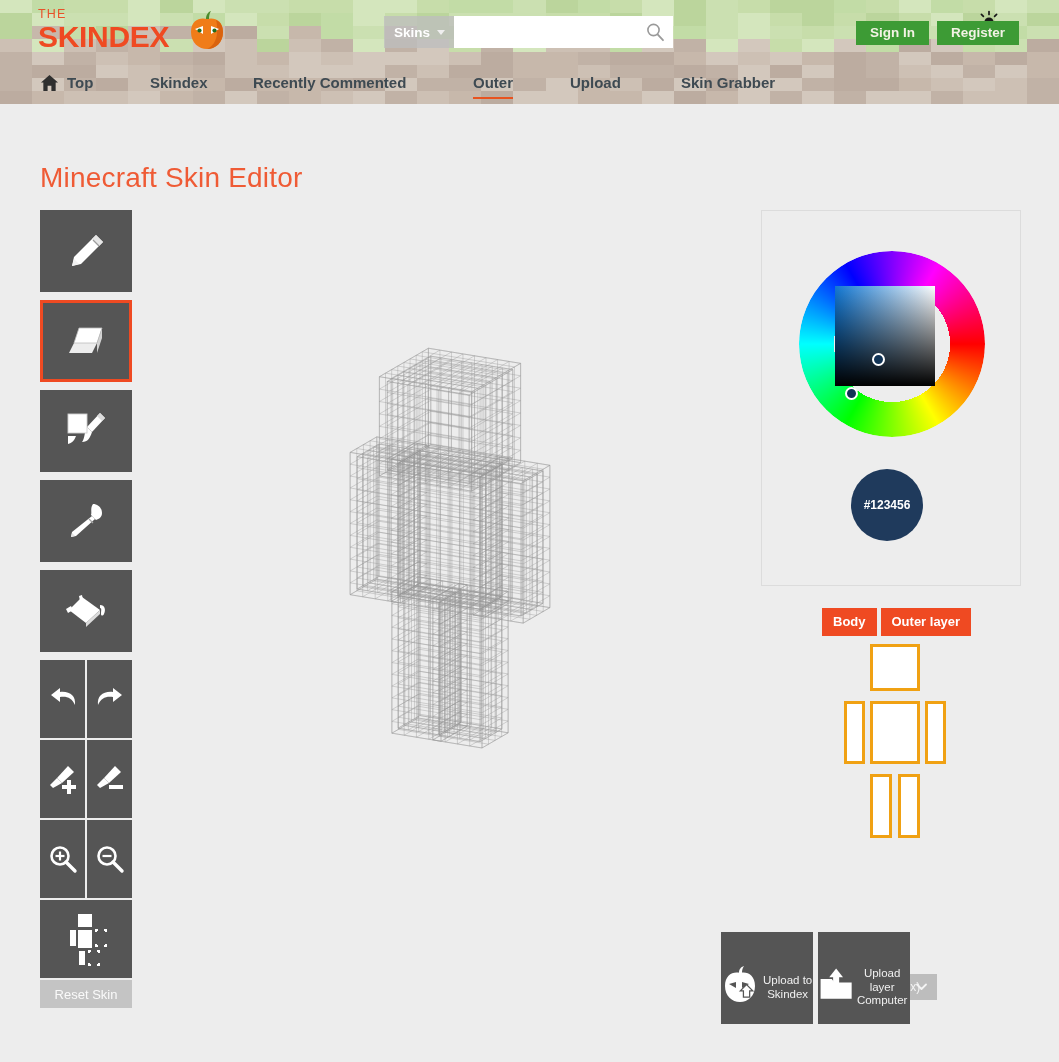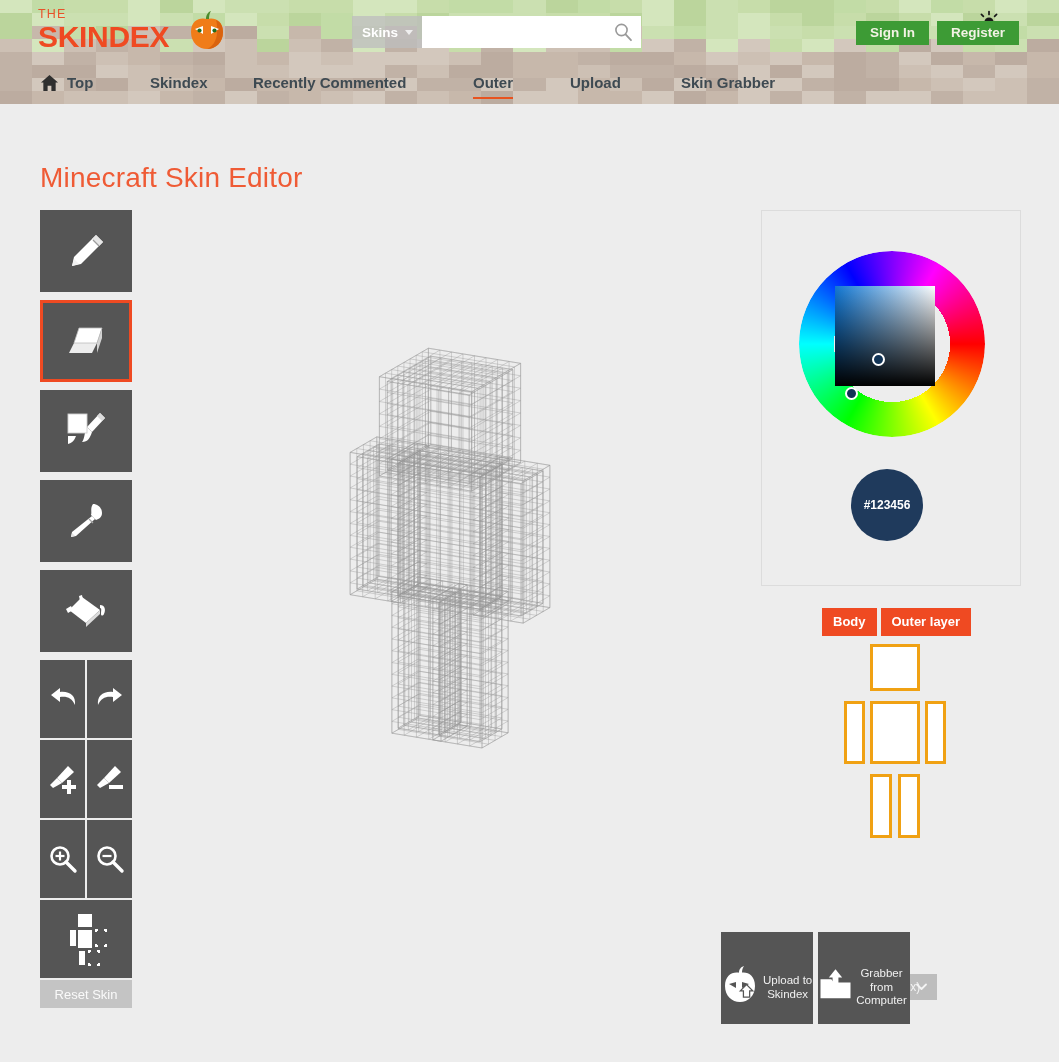--- a/index.html
+++ b/index.html
@@ -47,20 +47,21 @@
     position: absolute; left: 352px; top: 16px;
     display: flex; z-index: 5;
   }
   .skins-drop {
     width: 70px; height: 32px;
     background: rgba(190,190,190,0.78);
     color: #fff; font-size: 13.5px; font-weight: bold;
     display: flex; align-items: center; padding-left: 10px;
     position: relative;
     cursor: pointer;
+    margin-left: 32px;
   }
   .skins-drop .caret {
     position: absolute; right: 9px; top: 14px;
     width: 0; height: 0;
     border-left: 4.5px solid transparent;
     border-right: 4.5px solid transparent;
     border-top: 5px solid #efefef;
   }
   .search-box {
     width: 219px; height: 32px;
@@ -1957,18 +1958,18 @@
         <span>Upload to</span><br><span>Skindex</span>
       </div>
     </div>
     <div class="action-btn">
       <svg class="action-icon" viewBox="0 0 42 40">
         <path d="M3 13 L16 13 L19 17 L39 17 L39 36 L3 36 Z" fill="#ffffff"></path>
         <rect x="17.5" y="9" width="7" height="12" fill="#ffffff"></rect>
         <path d="M13 11 L29 11 L21 1 Z" fill="#ffffff"></path>
       </svg>
       <div class="lbl">
-        <span>Grabber from</span><br><span>Computer</span>
+        <span>Upload layer</span><br><span>Computer</span>
       </div>
     </div>
   </div>
 
 </div>
 
 </body></html>

